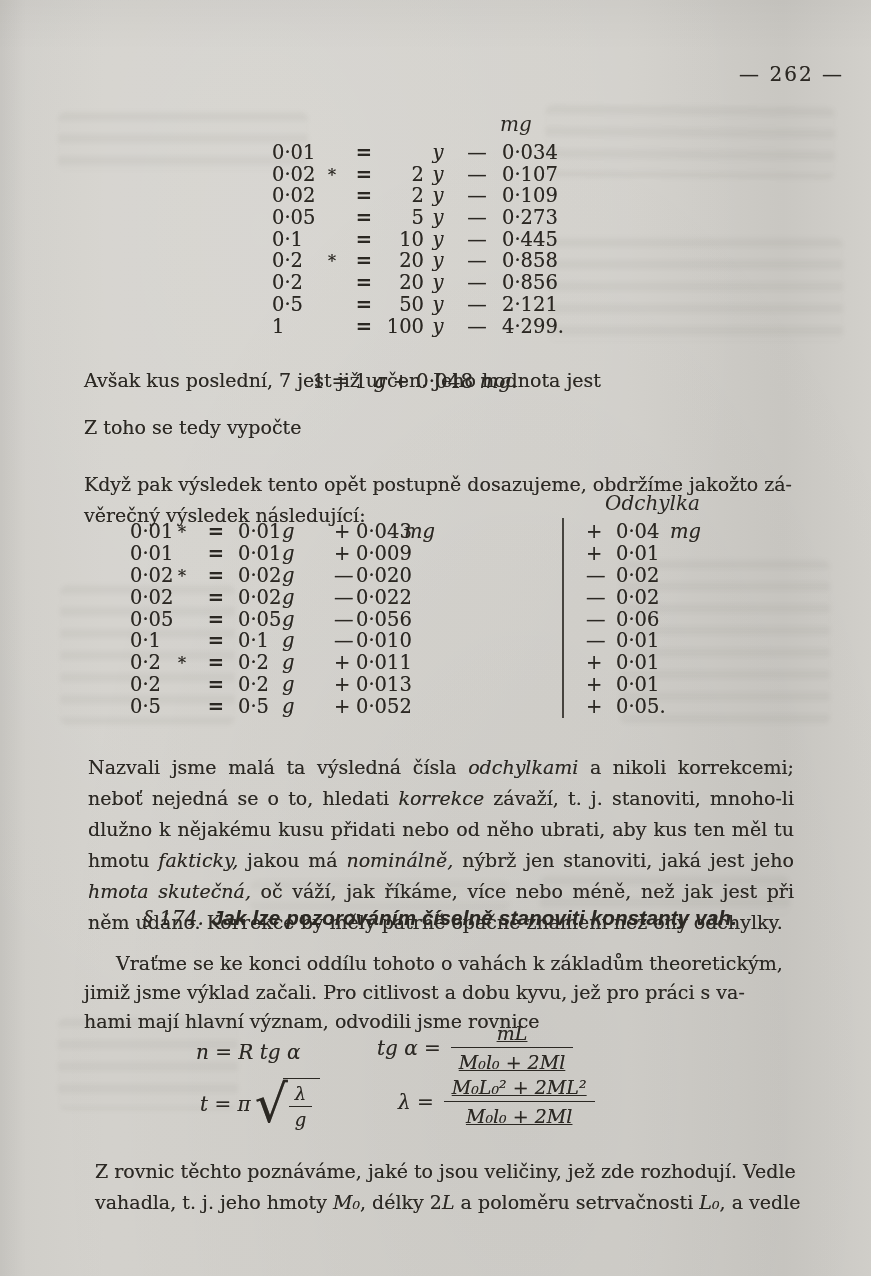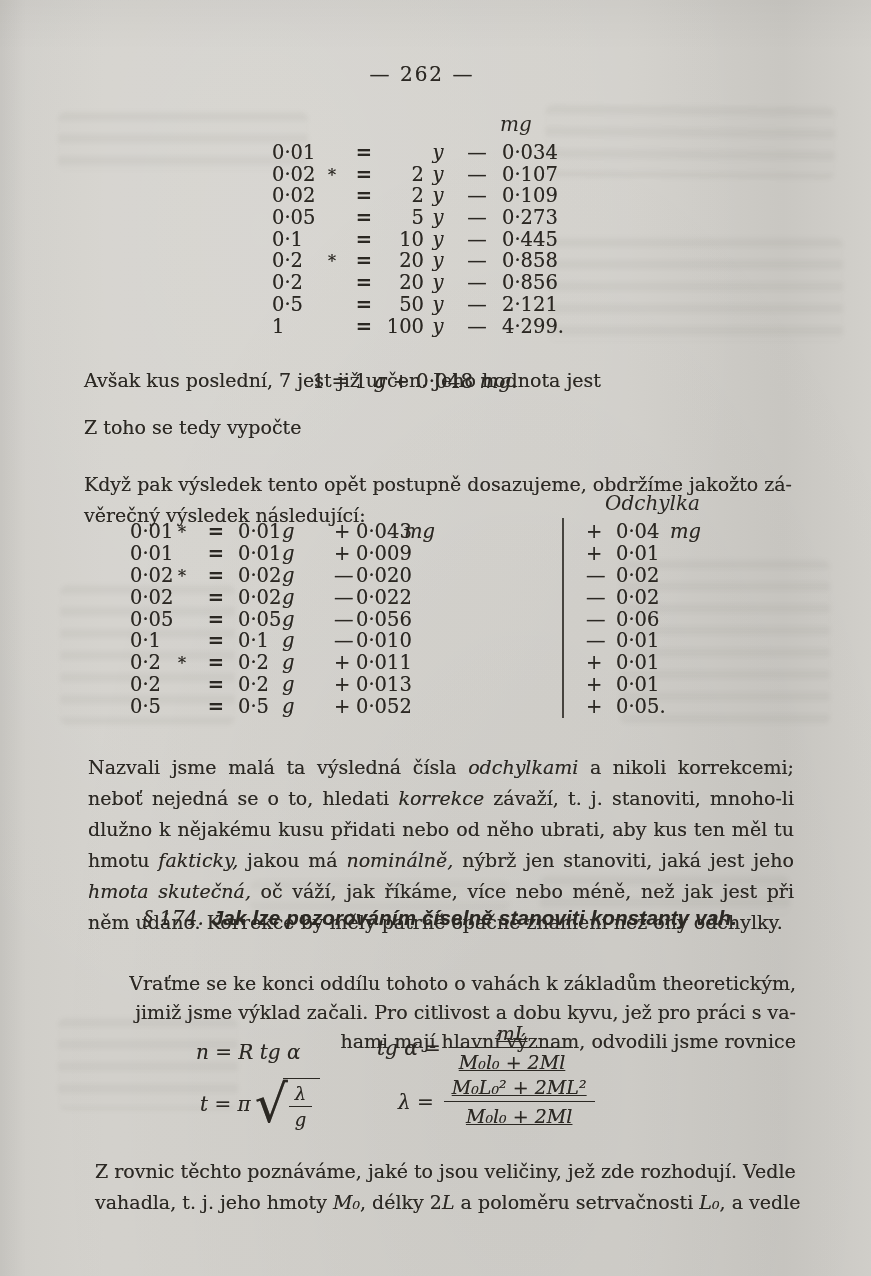--- a/index.html
+++ b/index.html
@@ -13,21 +13,21 @@
     font-family:"DejaVu Serif", serif;
     color:#2b2823;
   }
   .page::before{content:"";position:absolute;inset:0;pointer-events:none;
     background:linear-gradient(to right, rgba(0,0,0,0.05), transparent 3%),
                linear-gradient(to bottom, rgba(0,0,0,0.03), transparent 4%);}
   .txt{position:absolute;font-size:19px;line-height:31px;text-shadow:0 0 .5px rgba(45,40,34,.55);}
   .it{font-style:italic;}
   .ln{display:block;}
   
-  .pageno{position:absolute;left:0;top:62px;width:844px;text-align:center;font-size:20px;
+  .pageno{position:absolute;left:0;top:62px;width:844px;text-align:right;font-size:20px;
           letter-spacing:2px;text-shadow:0 0 .5px rgba(45,40,34,.55);}
   
   .t1-unit{position:absolute;left:500px;top:112px;font-size:20px;}
   .table1{position:absolute;left:272px;top:141px;}
   .t1row{display:flex;height:21.7px;align-items:baseline;font-size:19.5px;text-shadow:0 0 .5px rgba(45,40,34,.55);}
   .t1row span{display:block;}
   .t1-lhs{width:56px;}
   .t1-star{width:16px;font-size:16px;}
   .t1-eq{width:40px;text-align:center;font-weight:600;}
   .t1-coeff{width:40px;text-align:right;}
@@ -57,21 +57,21 @@
   .t2-dsign{width:30px;}
   .t2-dval{width:54px;}
   .t2-dunit{width:40px;font-style:italic;}
   .t2-divider{position:absolute;left:562px;top:518px;height:200px;width:1.6px;
               background:rgba(35,32,28,.8);}
   
   .p-avsak{left:84px;top:346px;width:720px;}
   .p-ztoho{left:84px;top:393px;width:400px;}
   .p-kdyz{left:84px;top:450px;width:720px;}
   .p-nazvali{left:88px;top:733px;width:706px;text-align:justify;}
-  .p-vratme{left:84px;top:950px;width:712px;line-height:29px;text-align:right;}
+  .p-vratme{left:84px;top:930px;width:712px;line-height:29px;}
   .p-vratme .indent{text-indent:32px;}
   .p-zrovnic{left:95px;top:1137px;width:716px;}
   
   .heading{position:absolute;left:60px;top:903px;width:760px;text-align:center;margin:0;
            font-weight:normal;text-shadow:0 0 .5px rgba(45,40,34,.6);font-style:italic;}
   .h-label{font-family:"DejaVu Serif",serif;font-size:20px;margin-right:8px;}
   .h-title{font-family:"Liberation Sans",sans-serif;font-weight:700;font-size:20.5px;letter-spacing:.2px;}
   
   .peq{position:absolute;display:flex;align-items:center;font-size:20px;font-style:italic;
        text-shadow:0 0 .5px rgba(45,40,34,.55);}

